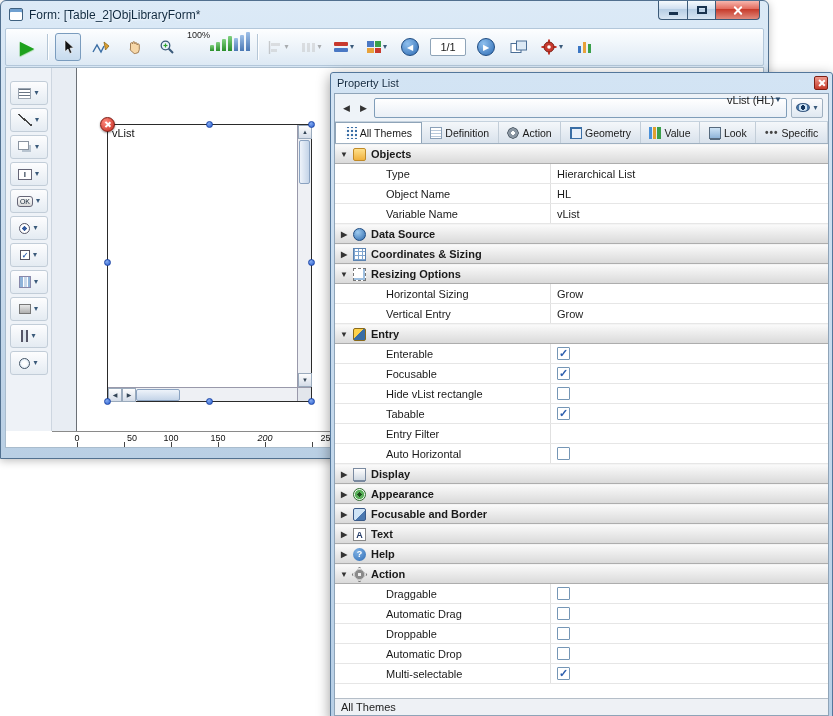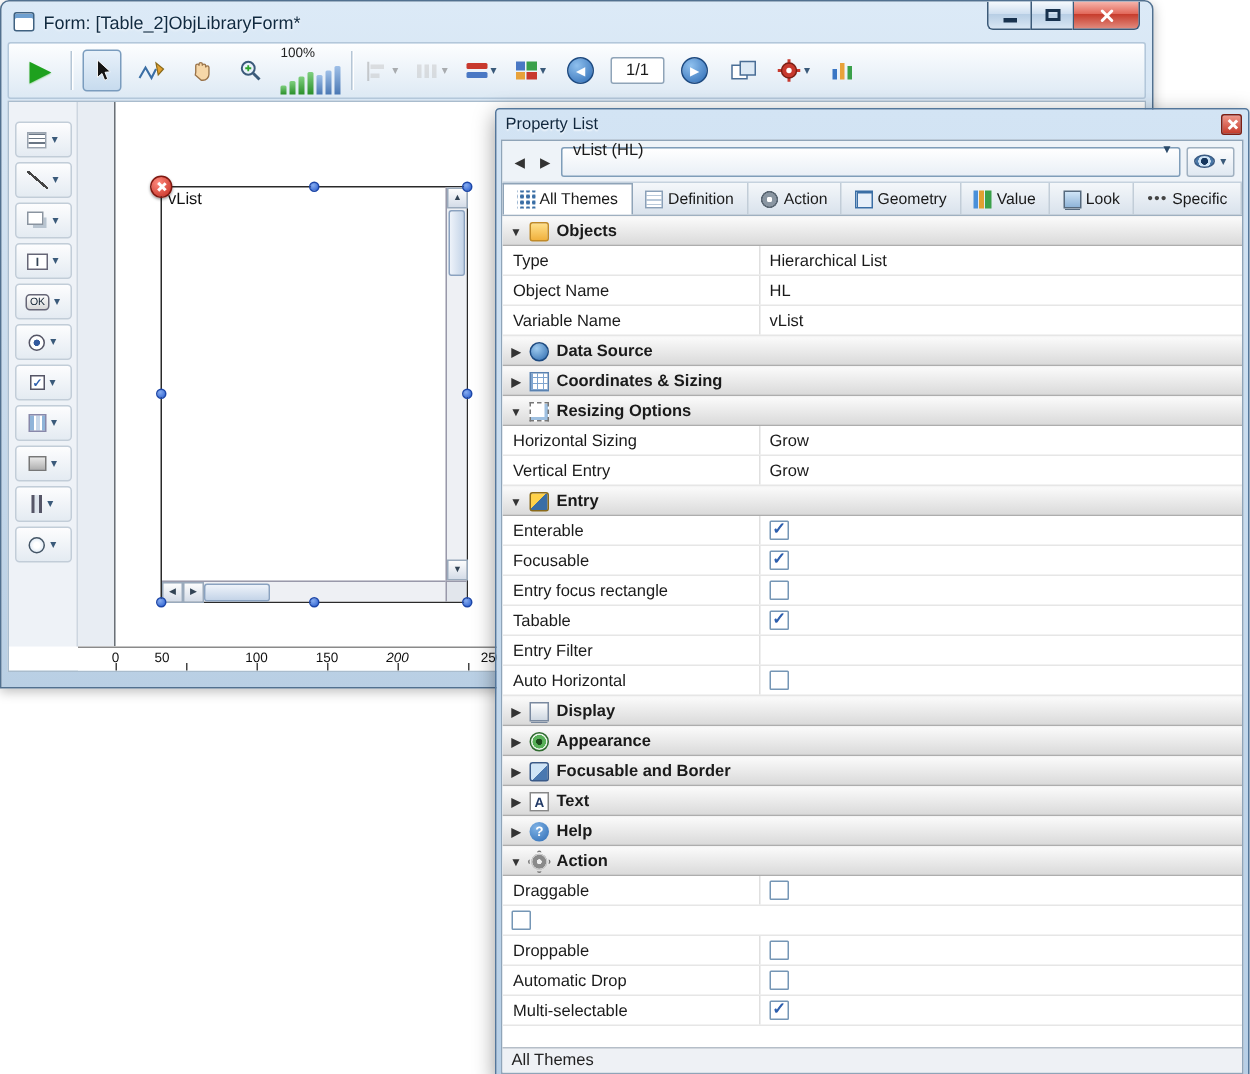--- a/index.html
+++ b/index.html
@@ -36,21 +36,21 @@
   .mw-toolbar{position:absolute;left:4px;right:4px;top:27px;height:38px;
     background:linear-gradient(#fdfeff,#dde9f4);border:1px solid #b3c7da;border-radius:2px;
     display:flex;align-items:center;padding:0 8px;gap:7px;}
   .tbtn{display:flex;align-items:center;justify-content:center;height:28px;min-width:26px;
     border:1px solid transparent;border-radius:3px;gap:2px;}
   .tbtn.pressed{border:1px solid #7a9cbe;background:linear-gradient(#e8f1fa,#c7dbee);}
   .tbtn.disabled{opacity:.45;filter:grayscale(1);}
   .tsep{width:1px;height:26px;background:#b5c6d6;box-shadow:1px 0 0 #fff;flex:0 0 auto;}
   .play-glyph{color:#1ea11e;font-size:19px;line-height:19px;text-shadow:0 1px 1px #9fd89f;}
   .dd-arrow{font-size:8px;color:#3a5a7a;line-height:8px;}
-  .zoom-widget{display:flex;flex-direction:column;align-items:flex-start;height:32px;justify-content:space-between;}
+  .zoom-widget{display:flex;flex-direction:row;align-items:flex-start;height:32px;justify-content:flex-start;}
   .zoom-label{font-size:9px;color:#222;line-height:9px;margin-bottom:1px;}
   .zoom-bars{display:flex;align-items:flex-end;gap:2px;height:20px;}
   .zbar{width:4px;border-radius:1px 1px 0 0;}
   .zbar.g{background:linear-gradient(#7fd07f,#2a8f2a);}
   .zbar.b{background:linear-gradient(#9fc0e8,#4a78b4);}
   .nav-circle{width:18px;height:18px;border-radius:50%;
     background:radial-gradient(circle at 35% 30%,#8fc0ee,#2d6bb4);
     border:1px solid #1d4a80;color:#fff;font-size:8px;display:flex;align-items:center;
     justify-content:center;}
   .page-box{width:36px;height:18px;background:#fff;border:1px solid #8fa4b8;border-radius:2px;
@@ -139,21 +139,21 @@
     height:8px;background:#fff;}
   .pw-close::before{transform:rotate(45deg);} .pw-close::after{transform:rotate(-45deg);}
   .pw-content{position:absolute;left:3px;right:3px;top:20px;bottom:3px;background:#fff;
     border:1px solid #8fa4b8;display:flex;flex-direction:column;}
 
   .pw-selector{height:28px;flex:0 0 auto;background:#eef3f8;border-bottom:1px solid #c5d2de;
     display:flex;align-items:center;padding:0 5px;gap:4px;}
   .nav-arrow{width:13px;height:18px;display:flex;align-items:center;justify-content:center;
     color:#333;font-size:9px;}
   .obj-combo{flex:1;height:20px;border:1px solid #7f9db9;border-radius:2px;background:linear-gradient(#fff,#e9eff6);
-    display:flex;align-items:center;padding:0 4px 16px 7px;}
+    display:flex;align-items:center;padding:0 4px 16px 7px;text-align:right;}
   .obj-combo .combo-text{flex:1;}
   .combo-arrow{font-size:8px;color:#2a4a6a;}
   .eye-btn{width:32px;height:20px;border:1px solid #9fb0c0;border-radius:2px;
     background:linear-gradient(#fdfdfe,#dfe8f1);display:flex;align-items:center;justify-content:center;gap:3px;}
   .eye-shape{width:14px;height:9px;border-radius:50%;
     background:radial-gradient(circle,#16365e 2.2px,#cfe4f6 2.5px 4px,#4a78a8 4.2px);
     border:1px solid #3a5a82;}
 
   .pw-tabs{height:22px;flex:0 0 auto;background:linear-gradient(#f4f7fa,#d9e2ec);
     border-bottom:1px solid #9fb0c0;display:flex;align-items:stretch;font-size:10.5px;}
@@ -167,21 +167,21 @@
     background-image:repeating-linear-gradient(#fff 0 2px,#b9c9da 2px 3px);}
   .gear-icon{border-radius:50%;background:radial-gradient(circle,#fff 1.8px,#8a96a2 2px 4.6px,#5c6874 4.8px 5.6px,transparent 5.8px);}
   .geometry-icon{border:1px solid #3a6ea5;background:#e8f0fa;box-shadow:inset 2px 2px 0 -1px #3a6ea5;}
   .value-icon{background:linear-gradient(90deg,#4a90d9 0 3px,transparent 3px 4px,#e0a030 4px 7px,transparent 7px 8px,#3aa04a 8px 11px);}
   .look-icon{border:1px solid #566a7e;background:linear-gradient(#cfe4f6,#8fb4d8);box-shadow:0 2px 0 -1px #566a7e;}
   .specific-icon{width:auto;color:#444;font-weight:bold;font-size:10px;line-height:12px;}
   .specific-icon::before{content:"•••";letter-spacing:1px;}
 
   .pw-grid{flex:1 1 auto;background:#fff;overflow:hidden;}
   .prow{height:20px;display:flex;align-items:center;font-size:11px;}
-  .prow.pitem{border-bottom:1px solid #e6e6e6;}
+  .prow.pitem{border-bottom:1px solid #e6e6e6;padding-left:44px;}
   .prow.pcat{background:linear-gradient(#fafafa,#dadada);border-bottom:1px solid #adadad;
     border-top:1px solid #f4f4f4;font-weight:bold;padding-left:4px;gap:4px;}
   .tri{width:10px;text-align:center;font-size:8px;color:#333;flex:0 0 auto;}
   .cicon{width:13px;height:13px;display:inline-block;flex:0 0 auto;}
   .folder-icon{background:linear-gradient(#ffe08a,#f0b13e);border:1px solid #c08a28;border-radius:2px;}
   .datasource-icon{background:radial-gradient(circle at 35% 30%,#9ecbf0,#2e6aad);border-radius:50%;border:1px solid #1d4a80;}
   .coordinates-icon{background-color:#fff;border:1px solid #5a82b0;
     background-image:repeating-linear-gradient(0deg,#7fa5cf 0 1px,transparent 1px 4px),
       repeating-linear-gradient(90deg,#7fa5cf 0 1px,transparent 1px 4px);}
   .resizing-icon{background:#fff;border:1px dashed #777;box-shadow:inset -4px -4px 0 -2px #9fc0e0;}
@@ -424,21 +424,21 @@
         <span class="hdl h-mr"></span>
         <span class="hdl h-bl"></span>
         <span class="hdl h-bm"></span>
         <span class="hdl h-br"></span>
       </div>
     </div>
 
     <div class="ruler">
         <span class="rtick-label" style="left: 25px;">0</span>
         <span class="rtick" style="left: 25px;"></span>
-        <span class="rtick-label" style="left: 56px;">50</span>
+        <span class="rtick-label" style="left: 80px;">50</span>
         <span class="rtick" style="left: 72px;"></span>
         <span class="rtick-label" style="left: 119px;">100</span>
         <span class="rtick" style="left: 119px;"></span>
         <span class="rtick-label" style="left: 166px;">150</span>
         <span class="rtick" style="left: 166px;"></span>
         <span class="rtick-label" style="left: 213px; font-style: italic;">200</span>
         <span class="rtick" style="left: 213px;"></span>
         <span class="rtick-label" style="left: 276px;">250</span>
         <span class="rtick" style="left: 260px;"></span>
       </div>
@@ -559,21 +559,21 @@
             <span class="vcheck checked">✓</span>
           </div>
         </div>
         <div class="prow pitem">
           <div class="plabel">Focusable</div>
           <div class="pvalue">
             <span class="vcheck checked">✓</span>
           </div>
         </div>
         <div class="prow pitem">
-          <div class="plabel">Entry focus rectangle</div>
+          <div class="plabel">Hide vList rectangle</div>
           <div class="pvalue">
             <span class="vcheck"></span>
           </div>
         </div>
         <div class="prow pitem">
           <div class="plabel">Tabable</div>
           <div class="pvalue">
             <span class="vcheck checked">✓</span>
           </div>
         </div>
@@ -619,20 +619,21 @@
           <span class="cicon action-icon"></span>
           <span class="clabel">Action</span>
         </div>
         <div class="prow pitem">
           <div class="plabel">Draggable</div>
           <div class="pvalue">
             <span class="vcheck"></span>
           </div>
         </div>
         <div class="prow pitem">
+          <div class="plabel">Automatic Drag</div>
           <div class="pvalue">
             <span class="vcheck"></span>
           </div>
         </div>
         <div class="prow pitem">
           <div class="plabel">Droppable</div>
           <div class="pvalue">
             <span class="vcheck"></span>
           </div>
         </div>

